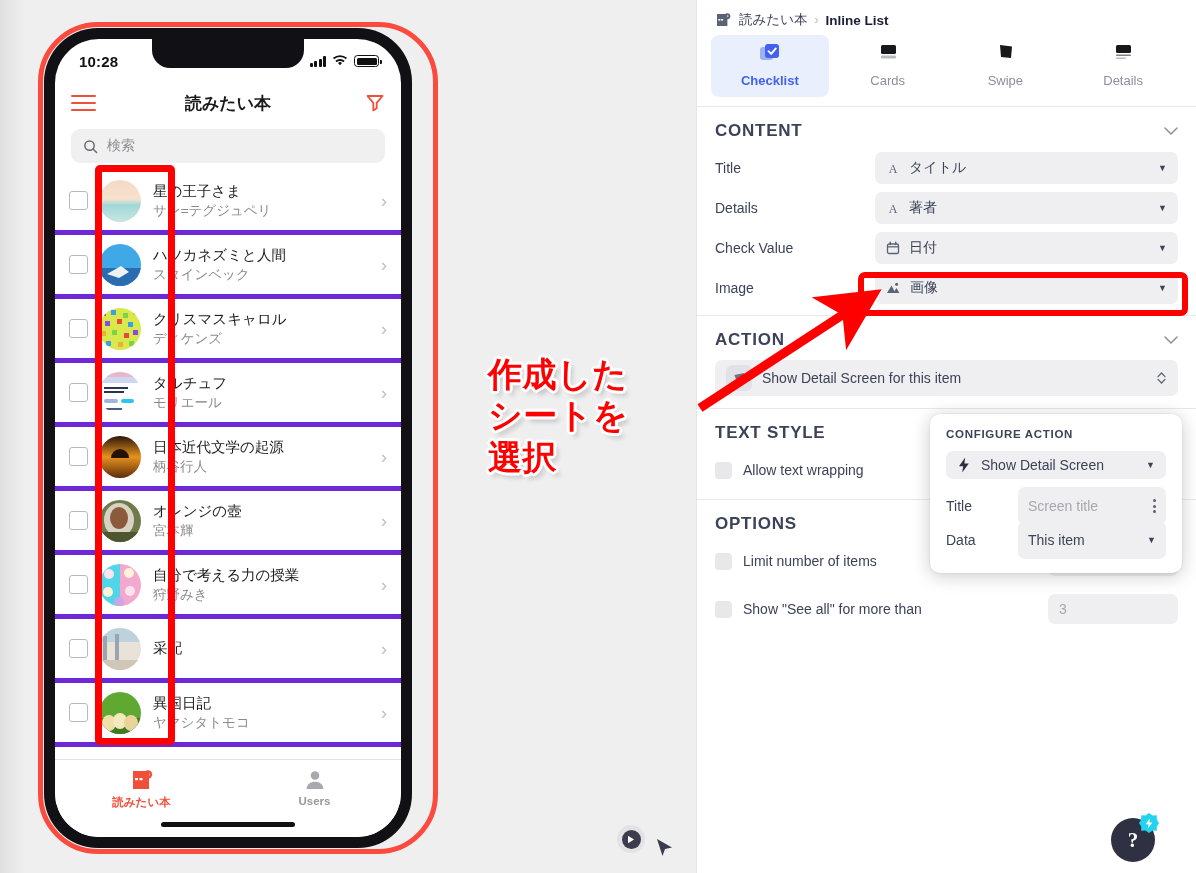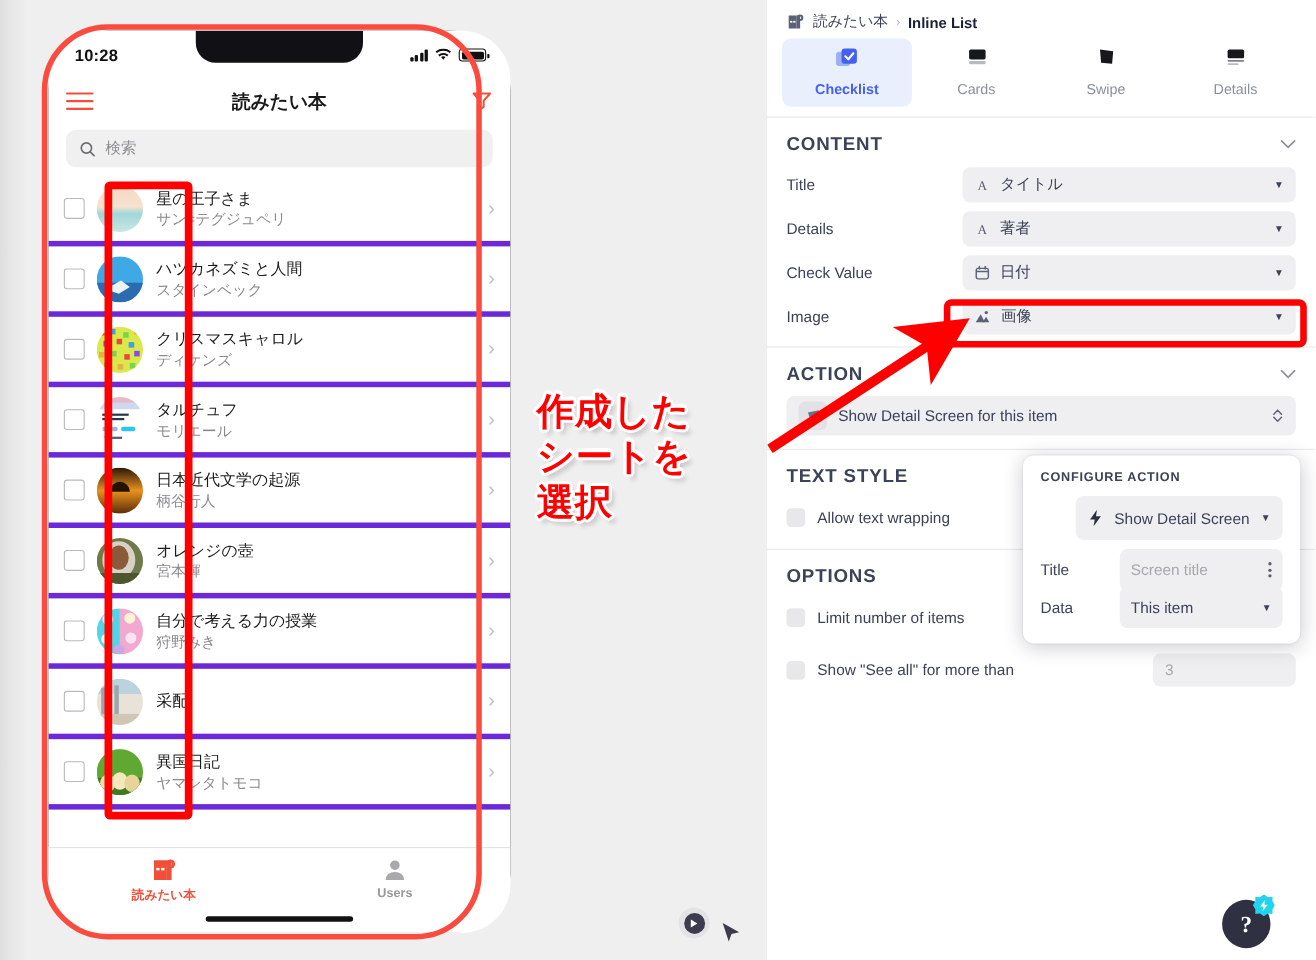--- a/index.html
+++ b/index.html
@@ -17,23 +17,24 @@
     background: #efefef;
   }
   .preview-area::before{
     content:""; position:absolute; left:0; top:0; width:24px; height:100%;
     background: linear-gradient(to right, #dfdfdf, #efefef);
   }
 
   
   .phone {
     position: absolute; left: 44px; top: 28px;
-    width: 420px; height: 820px;
+    width: 368px; height: 820px;
     background: #111115;
     border-radius: 54px;
+    padding: 11px;
   }
   .phone-outline {
     position: absolute; left: 38px; top: 22px;
     width: 400px; height: 832px;
     border: 5px solid #fb4b3e;
     border-radius: 60px;
     pointer-events: none; z-index: 40;
   }
   .phone-screen {
     position: relative; width: 100%; height: 100%;
@@ -162,22 +163,22 @@
 
   .redbox-image { position:absolute; left: 858px; top: 272px; width: 330px; height: 44px;
      border: 6px solid #ff0000; border-radius: 7px; z-index: 25; pointer-events:none; }
 
   .popover { position: absolute; left: 930px; top: 414px; width: 252px;
      background:#fff; border-radius: 10px;
      box-shadow: 0 3px 18px rgba(20,20,40,.22), 0 0 0 1px rgba(0,0,0,.04);
      padding: 14px 16px 16px; z-index: 28; }
   .pop-title { font-size: 11.5px; font-weight:700; letter-spacing:.7px; color:#3c4257;
      margin-bottom: 11px; }
-  .pop-ctrl { height: 40px; background:#efeff1; border-radius:7px; display:flex;
-     align-items:center; padding: 0 11px; gap: 10px; margin-bottom: 10px; cursor:pointer;margin-left:32px;}
+  .pop-ctrl { height: 28px; background:#efeff1; border-radius:7px; display:flex;
+     align-items:center; padding: 0 11px; gap: 10px; margin-bottom: 10px; cursor:pointer;}
   .pop-val { font-size:14px; color:#3c4257; flex:1; }
   .pop-row { display:flex; align-items:center; height: 34px; }
   .pop-label { width: 72px; font-size: 14px; color:#3c4257; }
   .pop-field { flex:1; height: 38px; background:#efeff1; border-radius:7px;
      display:flex; align-items:center; padding: 0 10px; gap:6px; }
   .pop-ph { font-size: 14px; color:#a7a7ad; flex:1; }
   .dots { display:flex; flex-direction:column; gap: 2.5px; align-items:center; cursor:pointer;}
   .dots i { width:3px; height:3px; border-radius:50%; background:#5b5f6e; display:block; }
 
   .helpbtn { position:absolute; left: 1133px; top: 840px; width: 44px; height: 44px;

